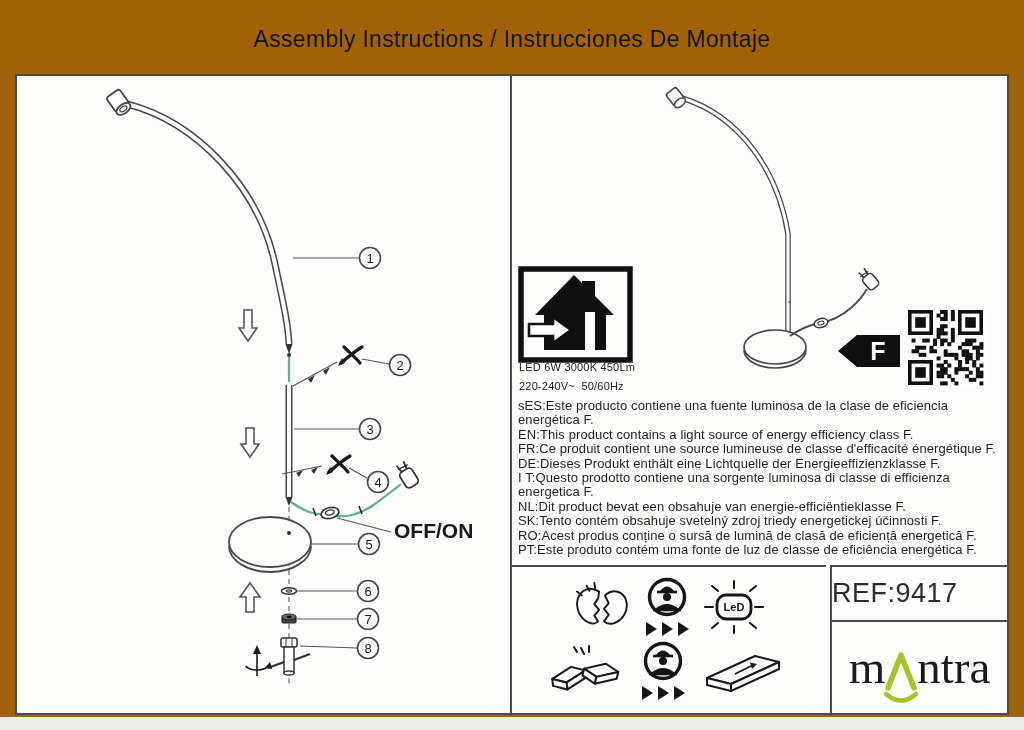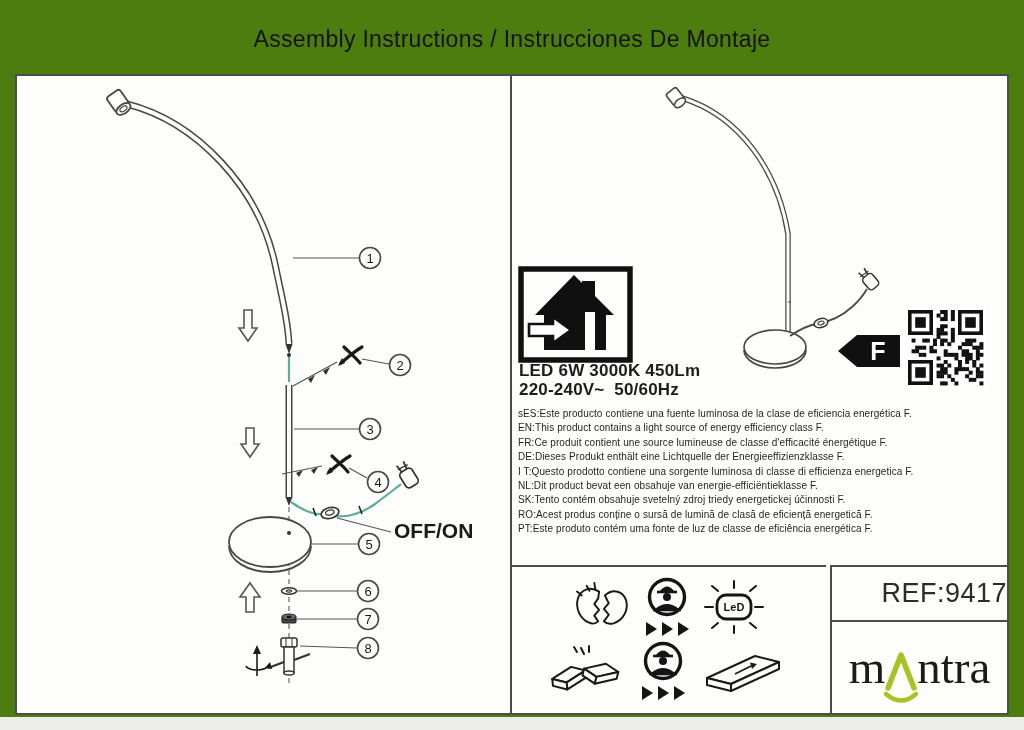--- a/index.html
+++ b/index.html
@@ -1,29 +1,29 @@
 <!DOCTYPE html>
 <html><head>
 <meta charset="utf-8">
 <style>
   html,body{margin:0;padding:0;background:#e8e8e6;}
-  .page{position:relative;width:1024px;height:730px;background:#4d7c0f;font-family:"Liberation Sans",sans-serif;overflow:hidden;margin:0 auto;}
+  .page{position:relative;width:1024px;height:730px;background:#a16207;font-family:"Liberation Sans",sans-serif;overflow:hidden;margin:0 auto;}
   .title{position:absolute;top:26px;left:0;right:0;text-align:center;font-size:23px;color:#141414;letter-spacing:.3px;}
   .frame{position:absolute;left:15px;top:74px;width:994px;height:641px;border:2px solid #4c4c4c;background:#fdfdfc;box-sizing:border-box;}
   .left-diagram{position:absolute;left:0;top:0;}
   .right-panel{position:absolute;left:493px;top:0;width:497px;height:637px;border-left:2px solid #4c4c4c;box-sizing:border-box;}
   .assembled-lamp{position:absolute;left:0;top:0;}
   .house-icon{position:absolute;left:6px;top:190px;}
-  .specs{position:absolute;left:7px;color:#1c1c1c;font-size:17px;white-space:pre;letter-spacing:.2px;font-weight:bold;}
+  .specs{position:absolute;left:7px;color:#1c1c1c;font-size:11px;white-space:pre;letter-spacing:.2px;}
   .specs.l1{top:285px;}
   .specs.l2{top:304px;}
-  .langs{position:absolute;left:6px;top:331px;width:486px;color:#1f1f1f;font-size:10px;line-height:14.4px;letter-spacing:.1px;}
+  .langs{position:absolute;left:6px;top:323px;width:486px;color:#1f1f1f;font-size:13px;line-height:14.4px;letter-spacing:.1px;}
   .cell-icons{position:absolute;left:0;top:489px;width:314px;height:146px;border-top:2px solid #4c4c4c;box-sizing:border-box;display:flex;flex-direction:column;justify-content:center;align-items:center;gap:2px;}
   .icon-row{display:flex;align-items:center;justify-content:center;gap:12px;}
-  .cell-ref{position:absolute;left:318px;top:489px;width:177px;height:55px;border-top:2px solid #4c4c4c;border-left:2px solid #4c4c4c;box-sizing:border-box;display:flex;align-items:center;justify-content:flex-end;font-size:27px;color:#2b2b2b;letter-spacing:.5px;}
+  .cell-ref{position:absolute;left:318px;top:489px;width:177px;height:55px;border-top:2px solid #4c4c4c;border-left:2px solid #4c4c4c;box-sizing:border-box;display:flex;align-items:center;justify-content:flex-start;font-size:27px;color:#2b2b2b;letter-spacing:.5px;}
   .cell-brand{position:absolute;left:318px;top:544px;width:177px;height:93px;border-top:2px solid #4c4c4c;border-left:2px solid #4c4c4c;box-sizing:border-box;display:flex;align-items:center;justify-content:center;}
   .brand{display:flex;align-items:flex-end;font-family:"Liberation Serif",serif;font-size:47px;color:#1b1b1b;line-height:1;}
   .brand svg{margin:0 -1px -11px -1px;overflow:visible;}
   .scan-shade{position:absolute;left:0;top:717px;width:1024px;height:13px;background:#ececea;}
   svg text{font-family:"Liberation Sans",sans-serif;}
 </style>
 </head>
 <body>
 
 <div class="page">

